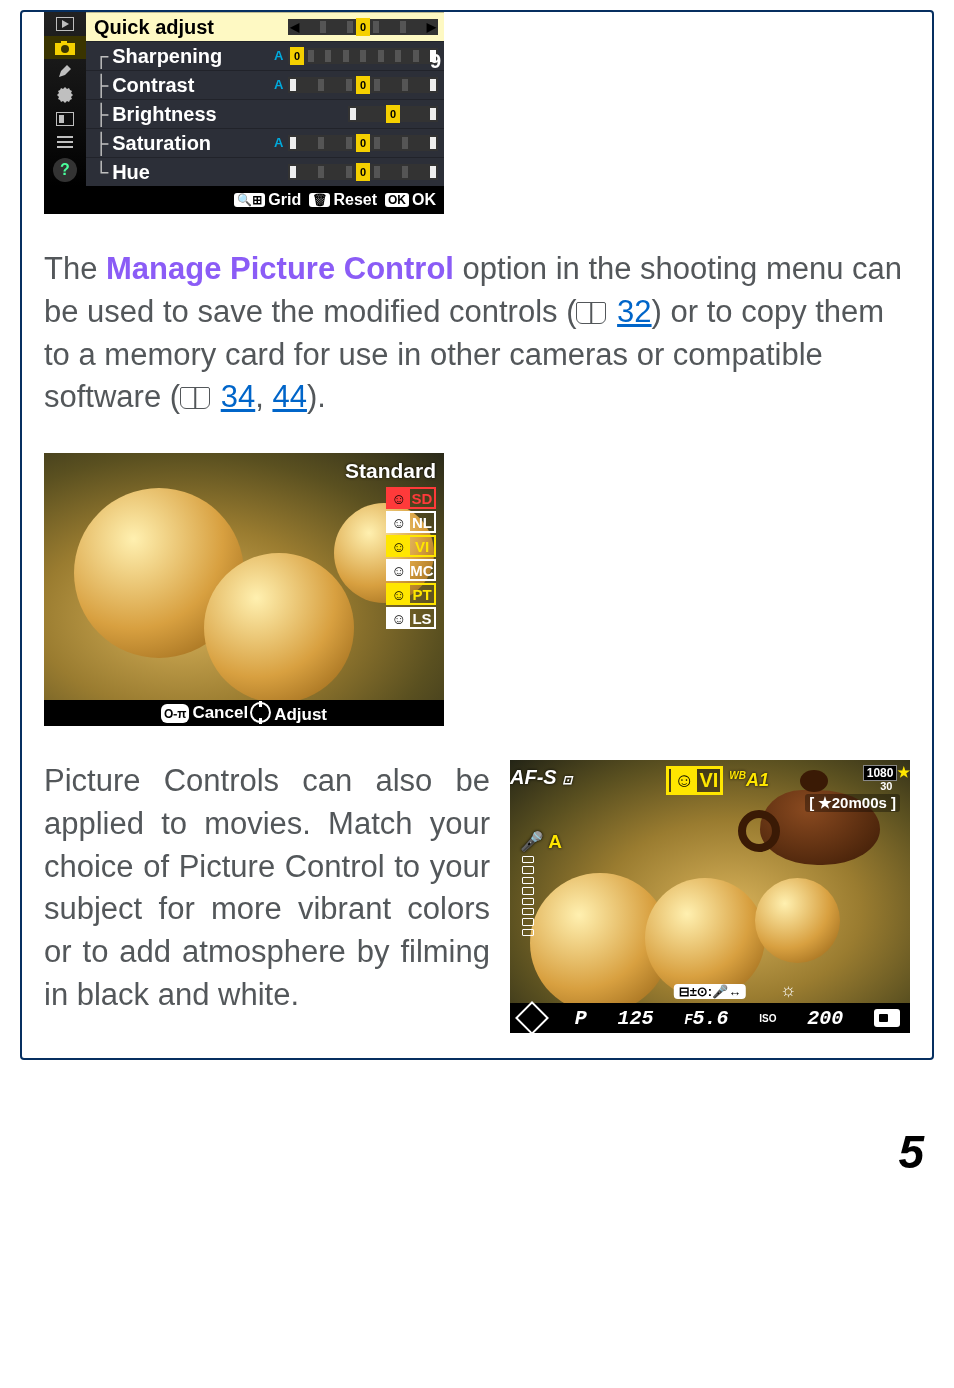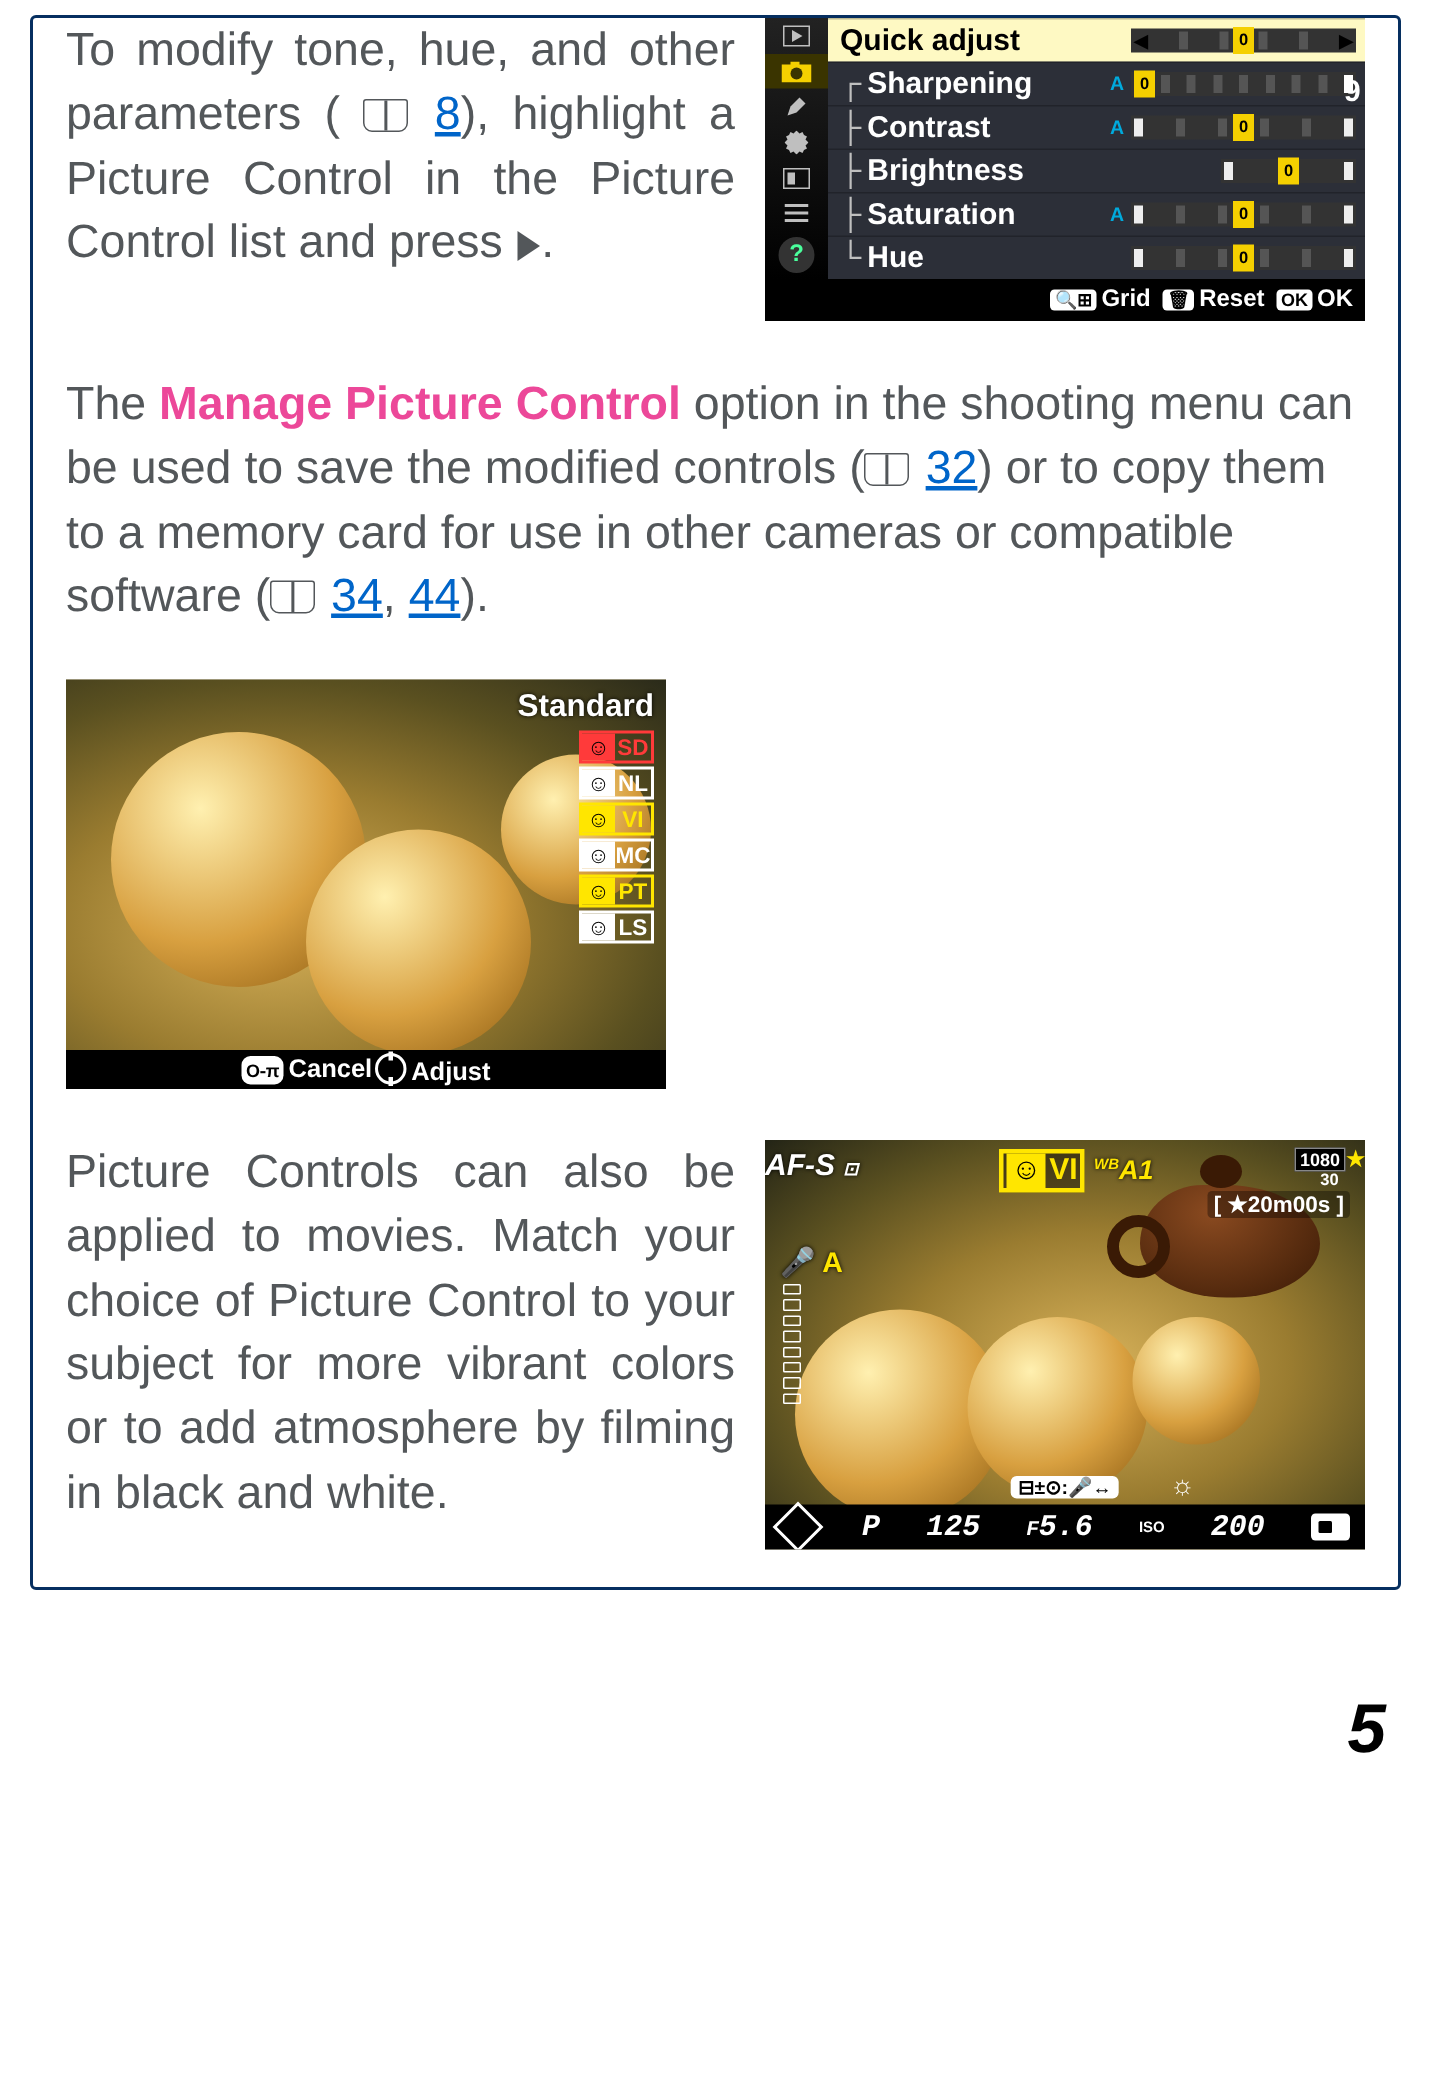--- a/index.html
+++ b/index.html
@@ -40,21 +40,21 @@
     font-size: 31px;
     color: #53575a;
     line-height: 1.38;
   }
   .textcol.justify { text-align: justify; }
   .textcol a {
     color: #0065c9;
     text-decoration: underline;
   }
   .textcol b, .textcol strong {
-    color: #ec4899;
+    color: #8b5cf6;
     font-weight: 700;
   }
   .book-icon {
     display: inline-block;
     width: 28px; height: 20px;
     border: 1.5px solid #53575a;
     border-radius: 2px 2px 6px 6px;
     vertical-align: -2px;
     position: relative;
     margin-right: 2px;
@@ -378,25 +378,20 @@
     padding: 35px 30px 0 0;
   }
 </style>
 </head>
 <body>
 
 <div class="page">
   <fieldset class="pc">
 
     <div class="row">
-      <div class="textcol justify">
-        <span>To modify tone, hue, and other parameters (</span>
-        <span class="book-icon"></span>
-        <a href="#">8</a><span>), highlight a Picture Control in the Picture Control list and press </span><span class="tri"></span><span>.</span>
-      </div>
 
       <div class="menu-panel">
         <div class="menu-icons">
           <div class="mi">
               <svg width="18" height="14" viewBox="0 0 18 14">
                 <rect x="0" y="0" width="18" height="14" fill="none" stroke="#bfbfbf" stroke-width="2"></rect>
                 <polygon points="6,3 6,11 13,7"></polygon>
               </svg>
             </div>
           <div class="mi cam active">

